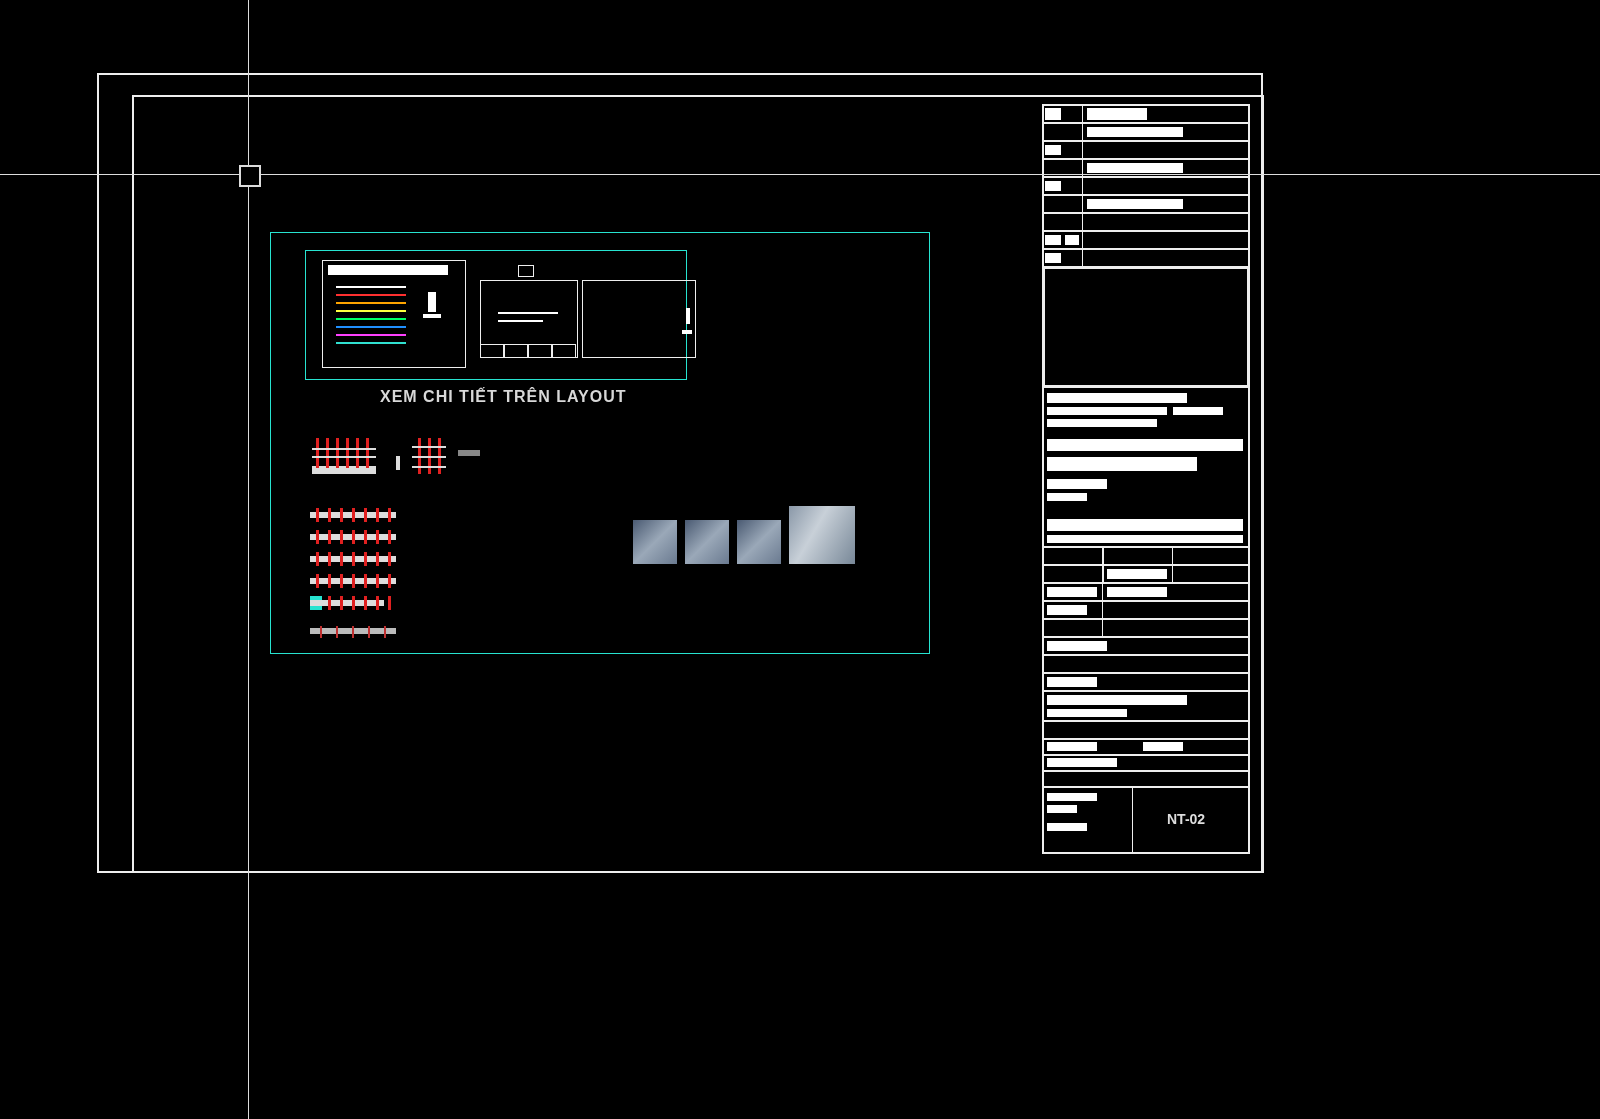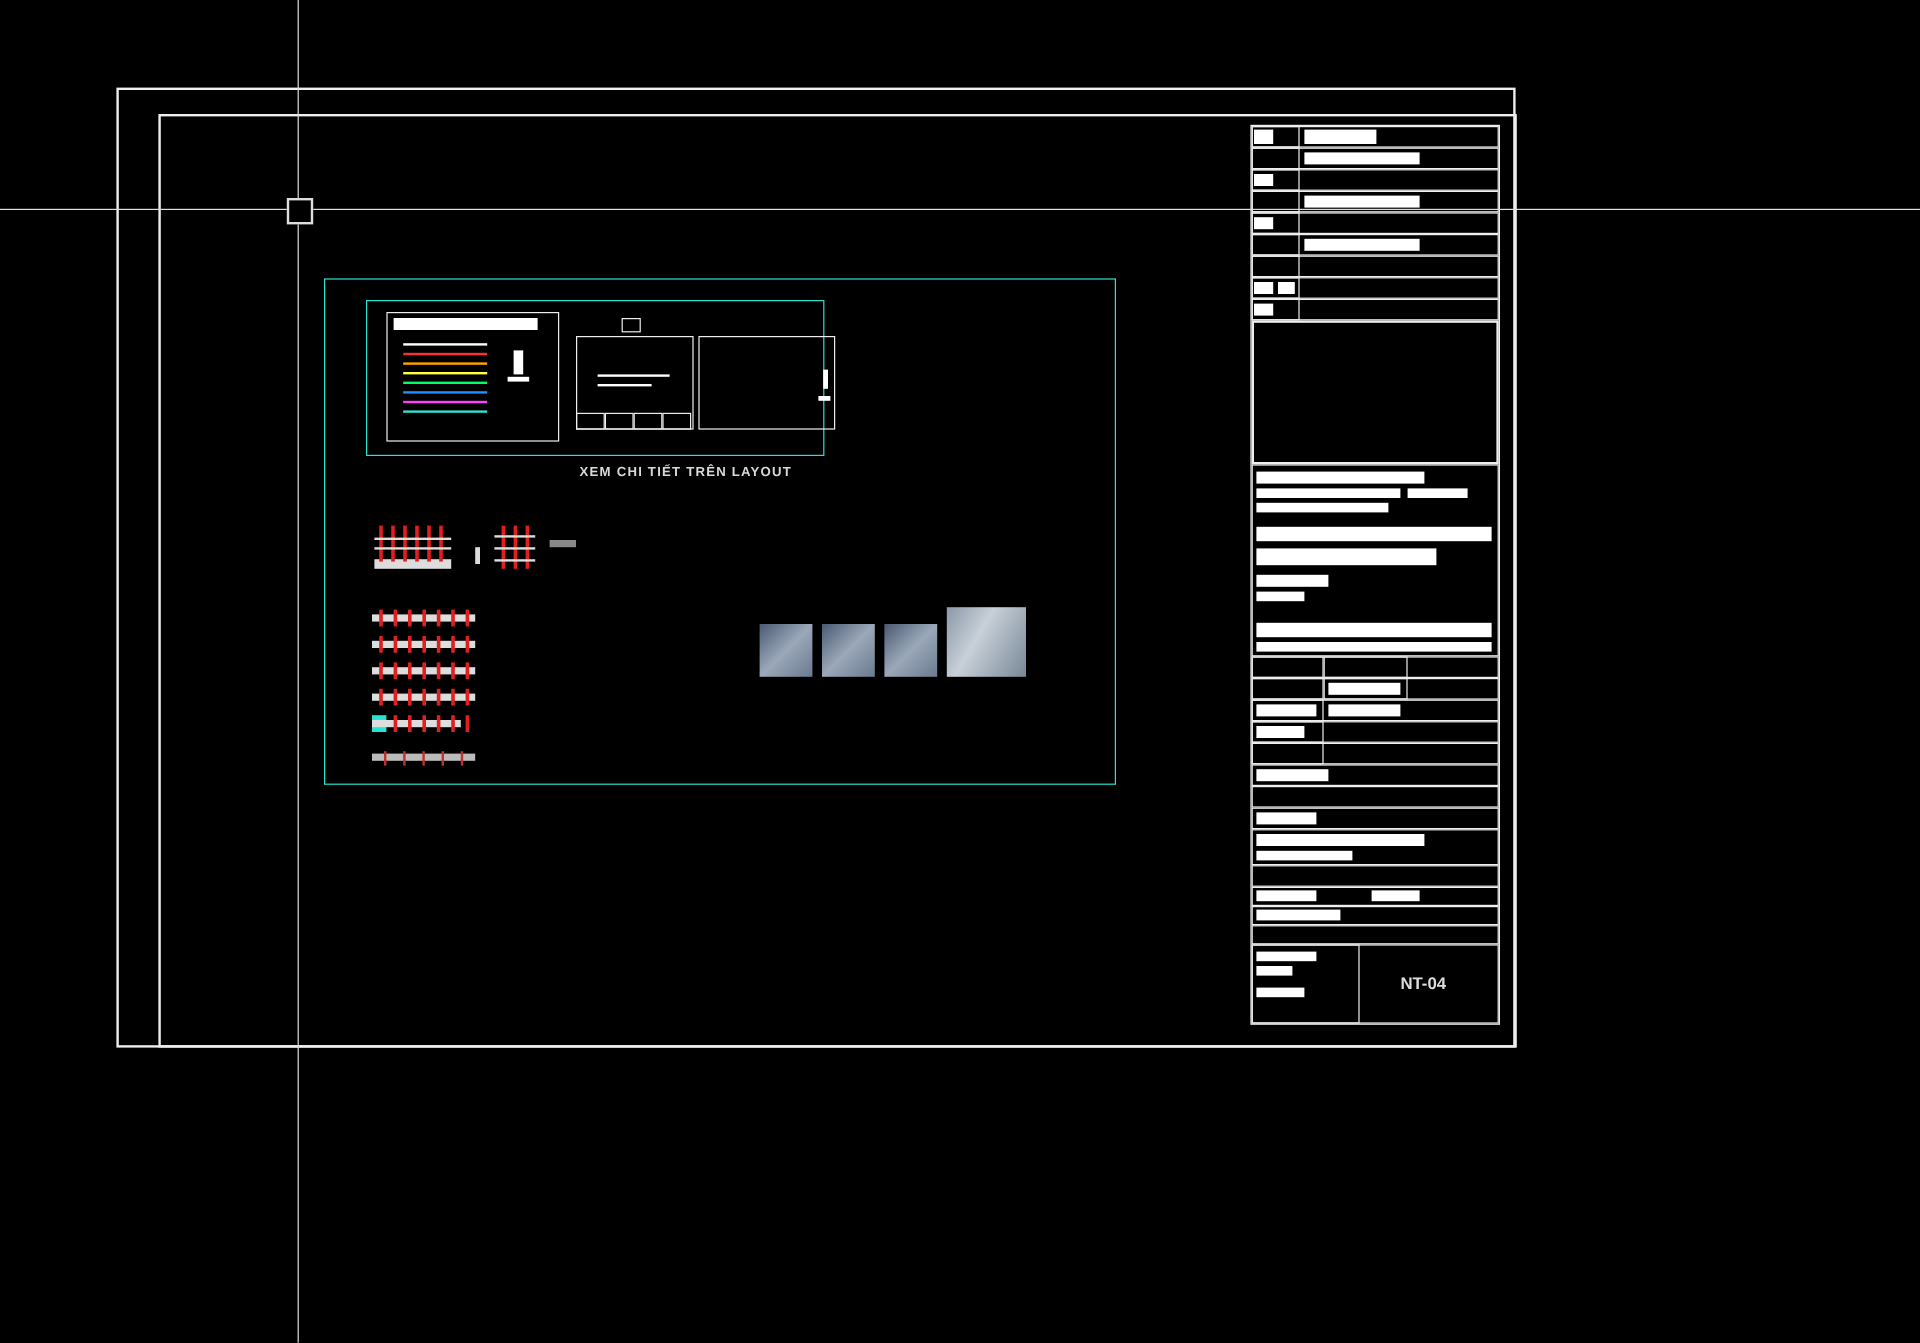--- a/index.html
+++ b/index.html
@@ -41,24 +41,24 @@
     position: absolute;
     border: 1.5px solid #27e3d0;
   }
   .panel {
     position: absolute;
     border: 1.5px solid #eee;
   }
   .main-text {
     position: absolute;
     color: #d8d8d8;
-    font-size: 11px;
+    font-size: 16px;
     font-weight: bold;
     letter-spacing: 1px;
-    text-align: right;
+    text-align: left;
   }
   .legend-line {
     position: absolute;
     height: 2px;
   }
   .white-bar {
     position: absolute;
     background: #fff;
   }
   .title-block {
@@ -323,14 +323,14 @@
   <div class="tb-fill" style="left:4px; top:653px; width:70px; height:9px;"></div>
 
   <div class="tb-cell" style="left:0; top:666px; width:206px; height:16px;"></div>
 
   <div class="tb-cell" style="left:0; top:682px; width:206px; height:66px;"></div>
   <div class="tb-cell" style="left:0; top:682px; width:90px; height:66px;"></div>
   <div class="tb-fill" style="left:4px; top:688px; width:50px; height:8px;"></div>
   <div class="tb-fill" style="left:4px; top:700px; width:30px; height:8px;"></div>
   <div class="tb-fill" style="left:4px; top:718px; width:40px; height:8px;"></div>
 
-  <div class="sheet-id" style="left:124px; top:706px;">NT-04</div>
+  <div class="sheet-id" style="left:124px; top:706px;">NT-02</div>
 </div>
 
 </body></html>

